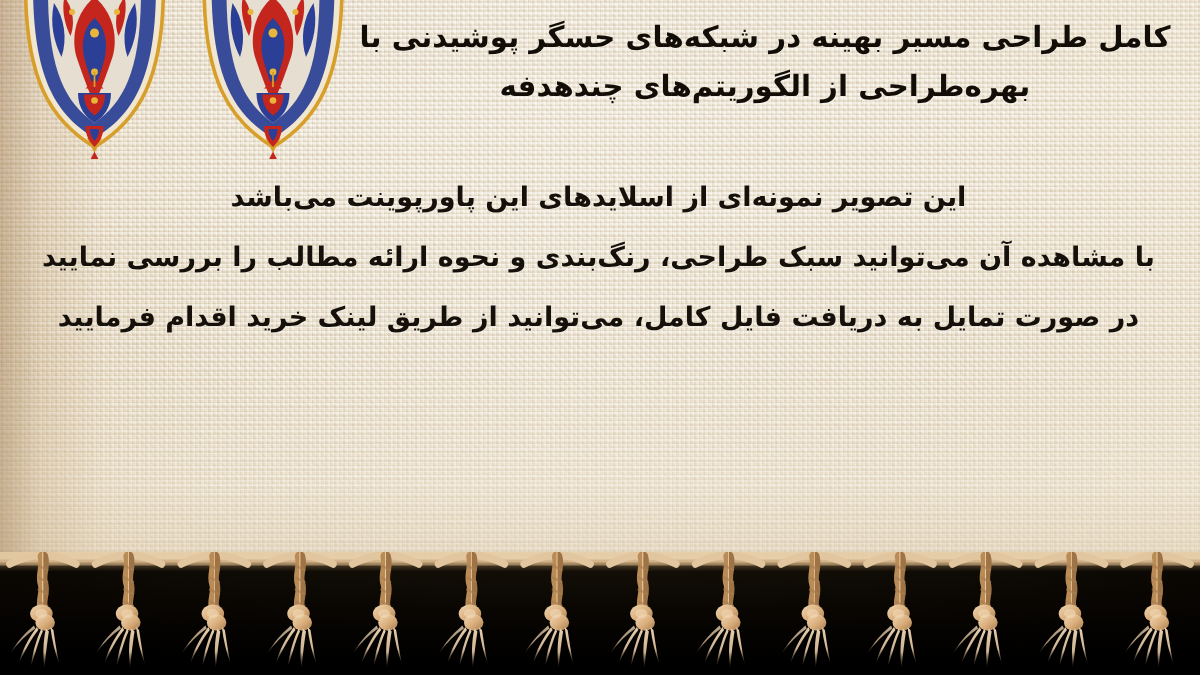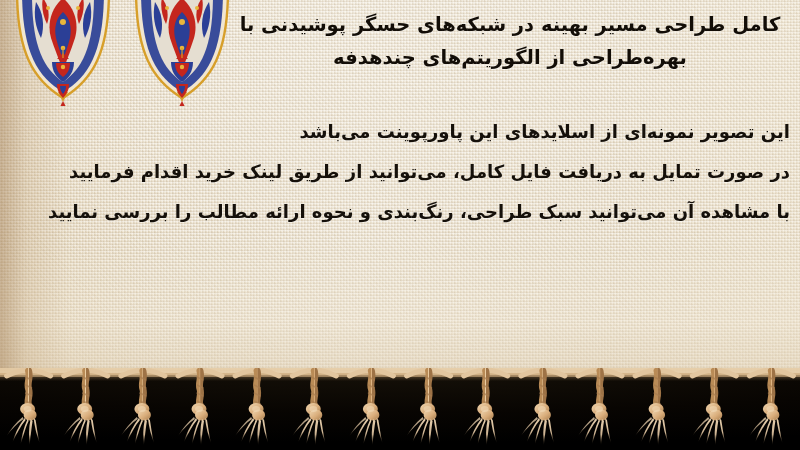--- a/index.html
+++ b/index.html
@@ -124,21 +124,21 @@
     text-shadow: 0 1px 0 rgba(255,255,255,0.35);
     white-space: nowrap;
   }
 
   .body-block {
     position: absolute;
     right: 8px;
     top: 112px;
     width: 784px;
     direction: rtl;
-    text-align: right;
+    text-align: center;
   }
   .body-line {
     font-family: "DejaVu Sans", sans-serif;
     font-size: 18px;
     font-weight: 700;
     line-height: 40px;
     color: #15100a;
     text-shadow: 0 1px 0 rgba(255,255,255,0.32);
     white-space: nowrap;
   }
@@ -217,22 +217,22 @@
       </svg>
     </div>
 
     <div class="title-block">
       <div class="title-line">کامل طراحی مسیر بهینه در شبکه‌های حسگر پوشیدنی با</div>
       <div class="title-line">بهره‌طراحی از الگوریتم‌های چندهدفه</div>
     </div>
 
     <div class="body-block">
       <div class="body-line l1">این تصویر نمونه‌ای از اسلایدهای این پاورپوینت می‌باشد</div>
+      <div class="body-line l2">با مشاهده آن می‌توانید سبک طراحی، رنگ‌بندی و نحوه ارائه مطالب را بررسی نمایید</div>
       <div class="body-line l3">در صورت تمایل به دریافت فایل کامل، می‌توانید از طریق لینک خرید اقدام فرمایید</div>
-      <div class="body-line l2">با مشاهده آن می‌توانید سبک طراحی، رنگ‌بندی و نحوه ارائه مطالب را بررسی نمایید</div>
     </div>
   </div>
 
   <div class="black-band">
     <div class="band-edge"></div>
   </div>
 
   <div class="fringe">
     <svg width="800" height="82" viewBox="0 0 800 82">
       <defs>

